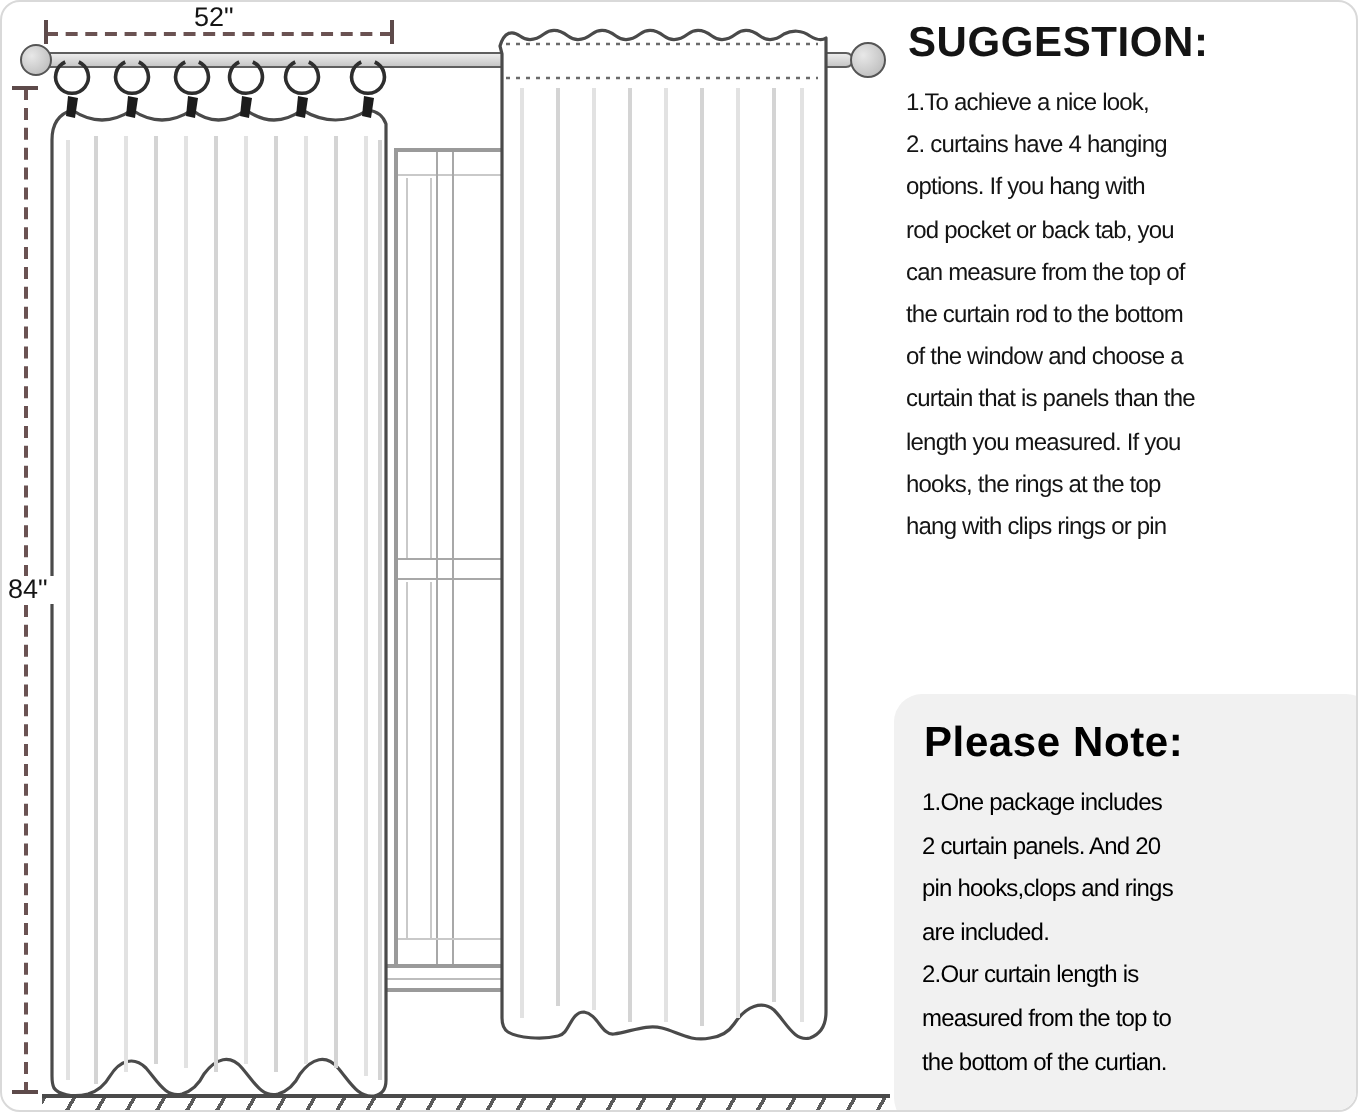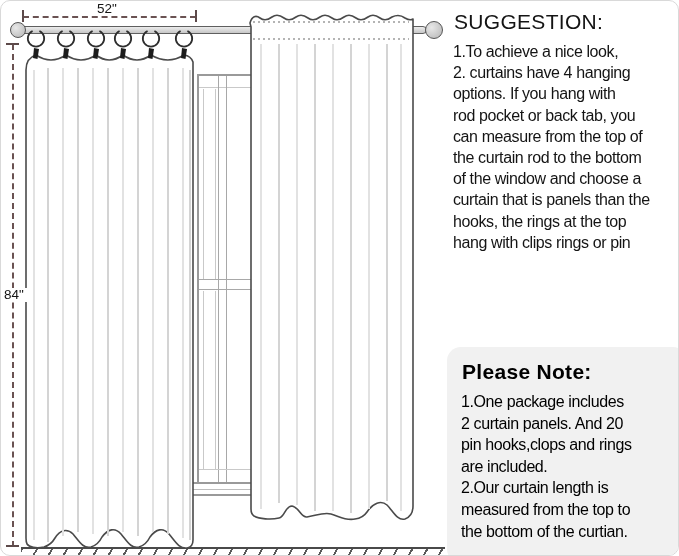--- a/index.html
+++ b/index.html
@@ -37,22 +37,22 @@
   svg{display:block;}
   .curtain-outline{fill:#ffffff;stroke:#4a4a4a;stroke-width:1.6;stroke-linejoin:round;}
   .fold{stroke:#e2e2e2;stroke-width:2;}
   .fold.d{stroke:#d4d4d4;}
   .stitch{stroke:#6a6a6a;stroke-width:1.2;stroke-dasharray:2 3;fill:none;}
   .ring{fill:none;stroke:#2e2e2e;stroke-width:1.8;}
   .clip{fill:#1c1c1c;}
 
   
   .textcol{left:452px;top:8px;width:226px;color:#141414;}
-  .sg-title{font-size:21px;font-weight:400;letter-spacing:.3px;line-height:26px;margin:0 0 6px 1px;white-space:nowrap;}
-  .bodyline{font-size:16px;letter-spacing:-0.4px;line-height:21.2px;white-space:nowrap;}
+  .sg-title{font-size:21px;font-weight:700;letter-spacing:.3px;line-height:26px;margin:0 0 6px 1px;white-space:nowrap;}
+  .bodyline{font-size:12px;letter-spacing:-0.4px;line-height:21.2px;white-space:nowrap;}
   .notebox{left:446px;top:346px;width:240px;height:216px;background:#f1f1f1;border-radius:14px;
            padding:12px 0 0 14px;box-sizing:border-box;}
   .note-title{font-size:21px;font-weight:600;letter-spacing:.3px;line-height:26px;margin:0 0 6px 1px;white-space:nowrap;}
   .notebox .bodyline{line-height:21.6px;}
 </style>
 </head>
 <body>
 
 <div class="stage">
 
@@ -182,20 +182,21 @@
     <h1 class="sg-title">SUGGESTION:</h1>
     <div>
       <div class="bodyline">1.To achieve a nice look,</div>
       <div class="bodyline">2. curtains have 4 hanging</div>
       <div class="bodyline">options. If you hang with</div>
       <div class="bodyline">rod pocket or back tab, you</div>
       <div class="bodyline">can measure from the top of</div>
       <div class="bodyline">the curtain rod to the bottom</div>
       <div class="bodyline">of the window and choose a</div>
       <div class="bodyline">curtain that is panels than the</div>
+      <div class="bodyline">length you measured. If you</div>
       <div class="bodyline">hooks, the rings at the top</div>
       <div class="bodyline">hang with clips rings or pin</div>
     </div>
   </div>
 
   <div class="abs notebox">
     <h2 class="note-title">Please Note:</h2>
     <div>
       <div class="bodyline">1.One package includes</div>
       <div class="bodyline">2 curtain panels. And 20</div>

